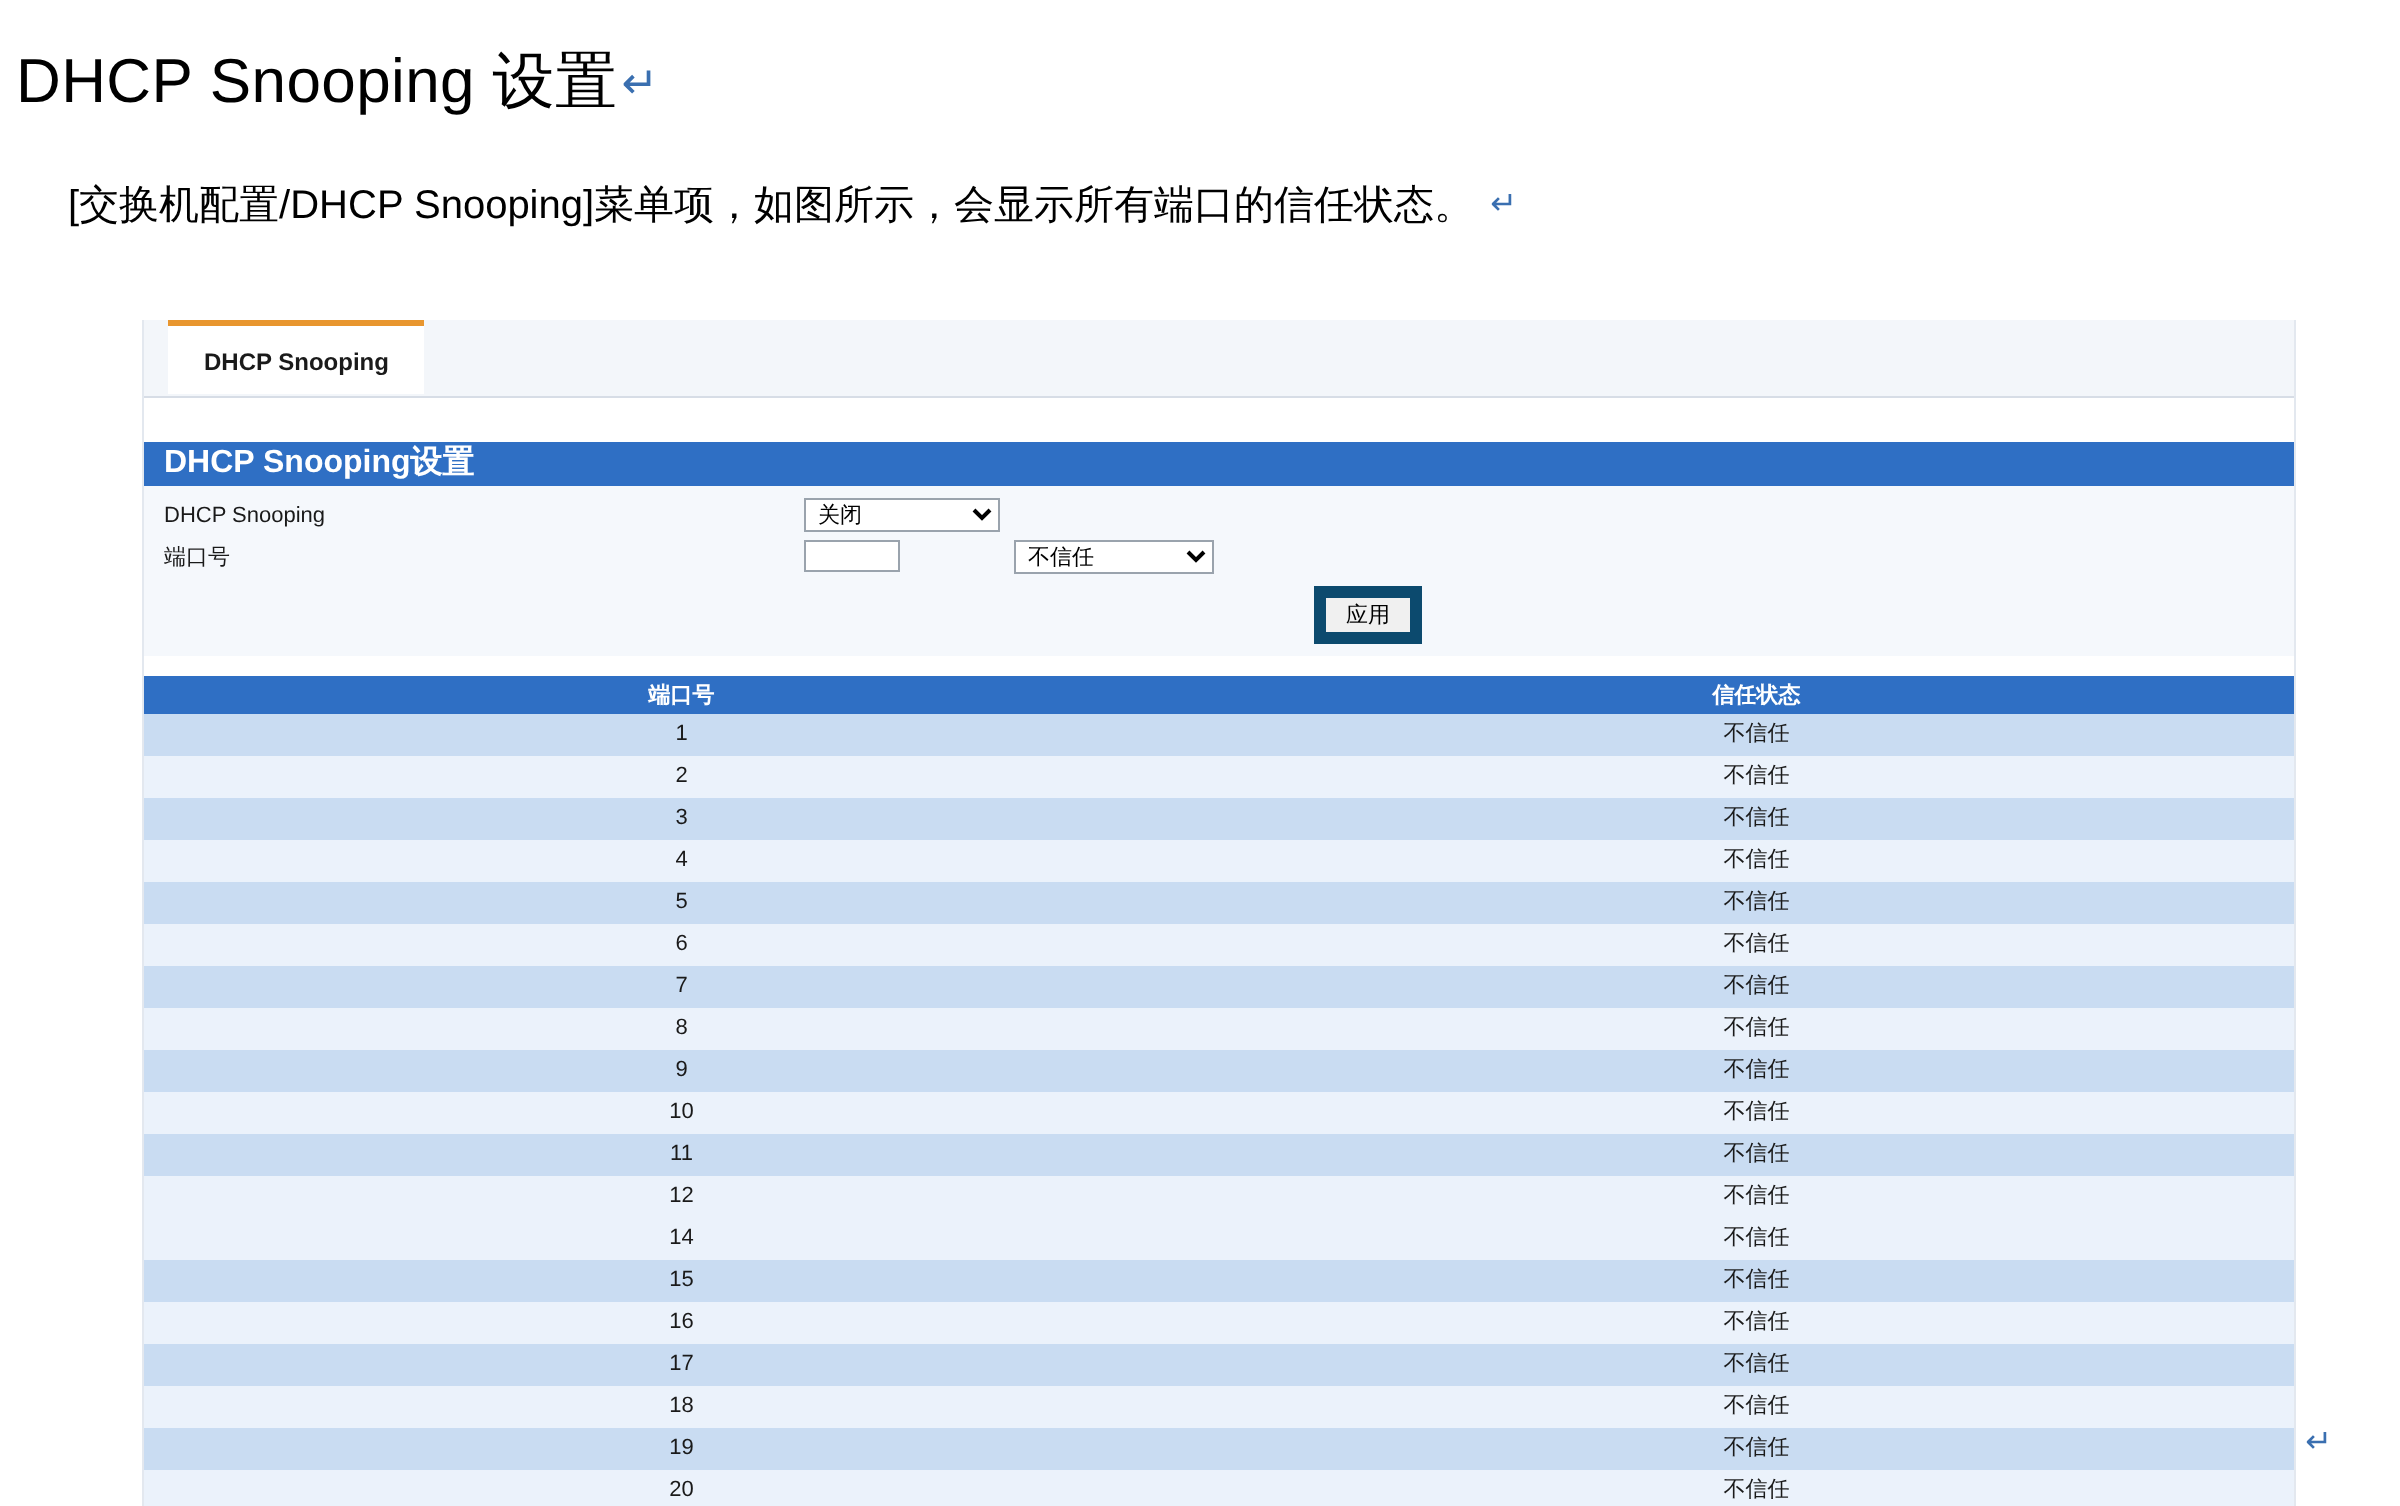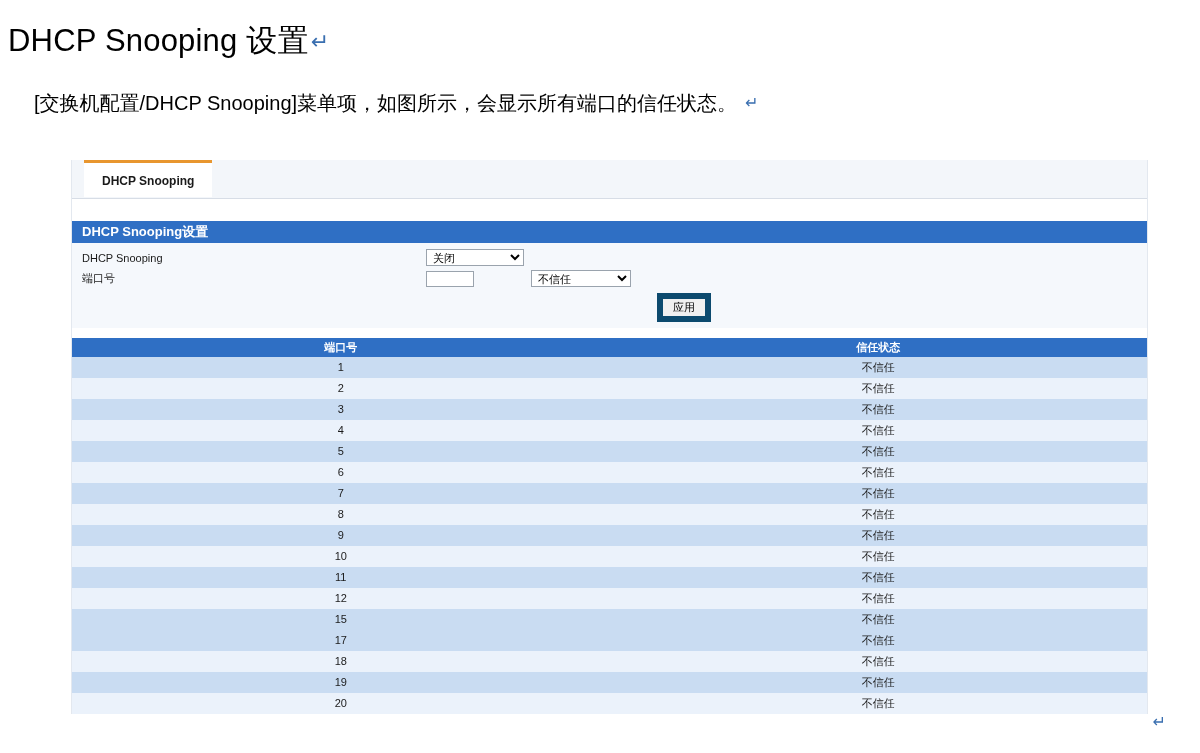--- a/index.html
+++ b/index.html
@@ -87,21 +87,21 @@
 
   .ui-gap {
     height: 22px;
     background: #ffffff;
   }
 
   
   .section-bar {
     background: #2f6fc4;
     color: #ffffff;
-    font-size: 13px;
+    font-size: 16px;
     font-weight: bold;
     padding: 4px 0 4px 10px;
     line-height: 14px;
   }
 
   
   .form-area {
     background: #f5f8fc;
     padding: 4px 0 4px 0;
   }
@@ -112,22 +112,20 @@
     font-size: 11px;
     color: #1a1a1a;
   }
   .form-label {
     width: 330px;
     padding-left: 10px;
     box-sizing: border-box;
   }
   .form-field {
     display: flex;
-    align-items: center;
-    margin-left: 24px;
   }
   select.ui-select {
     font-family: "Liberation Sans", sans-serif;
     font-size: 11px;
     height: 17px;
     padding: 0 2px;
     border: 1px solid #9aa3ad;
     background: #ffffff;
     color: #000;
   }
@@ -292,22 +290,30 @@
             <td>不信任</td>
           </tr>
           <tr class="odd">
             <td>11</td>
             <td>不信任</td>
           </tr>
           <tr class="even">
             <td>12</td>
             <td>不信任</td>
           </tr>
+          <tr class="even">
+            <td>14</td>
+            <td>不信任</td>
+          </tr>
           <tr class="odd">
             <td>15</td>
+            <td>不信任</td>
+          </tr>
+          <tr class="even">
+            <td>16</td>
             <td>不信任</td>
           </tr>
           <tr class="odd">
             <td>17</td>
             <td>不信任</td>
           </tr>
           <tr class="even">
             <td>18</td>
             <td>不信任</td>
           </tr>

